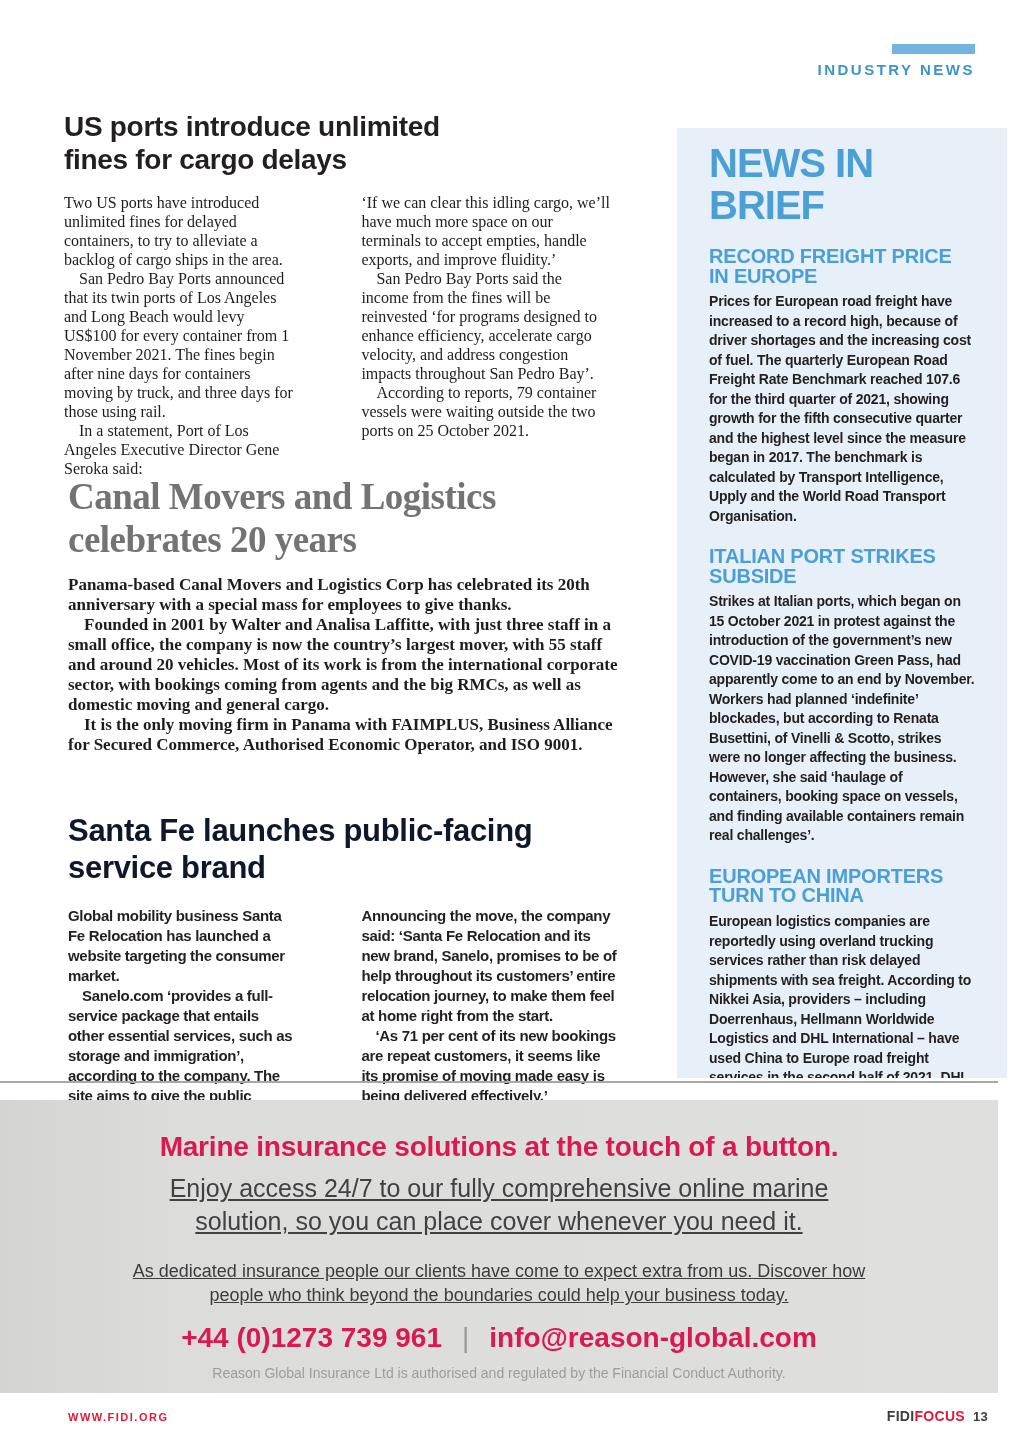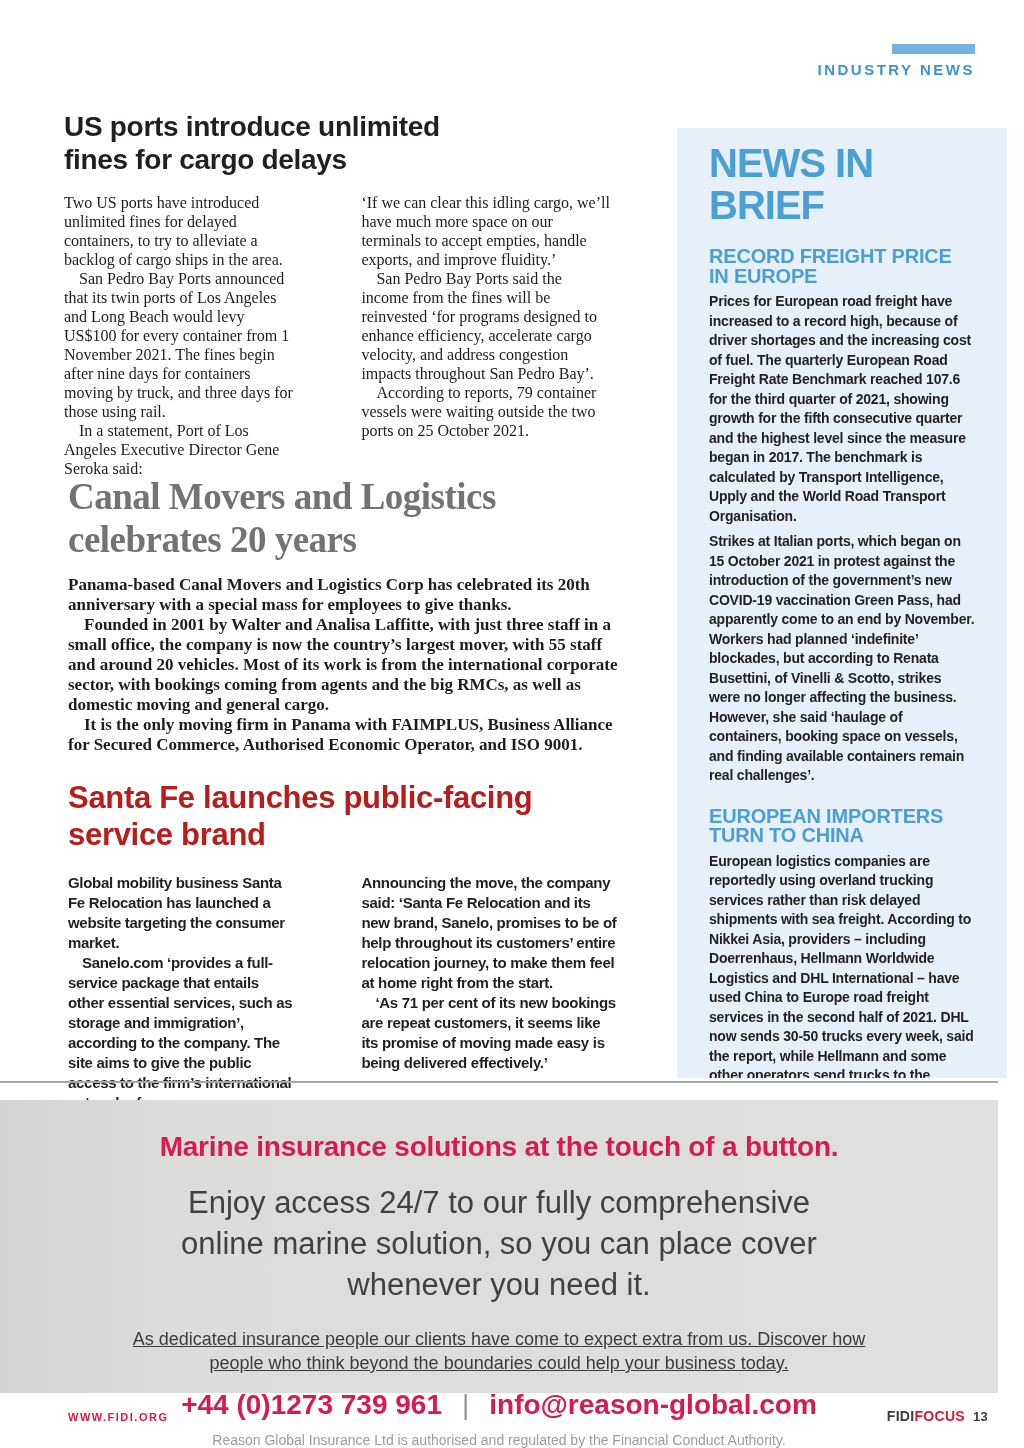--- a/index.html
+++ b/index.html
@@ -18,21 +18,21 @@
 
   
   .headline-sans {
     font-family:"Liberation Sans", sans-serif; font-weight:700;
     font-size:28px; line-height:1.18; letter-spacing:-0.3px; color:#231f20;
   }
   .headline-serif {
     font-family:"Liberation Serif", serif; font-weight:700;
     font-size:37px; line-height:1.16; letter-spacing:-0.5px; color:#737373;
   }
-  .headline-blue { color:#b91c1c; }
+  .headline-blue { color:#0f172a;margin-top:33px; }
 
   
   .article-us { position:absolute; left:64px; top:110px; width:548px; }
   .article-us .headline-sans { width:430px; }
   .article-us .cols { display:flex; gap:67px; margin-top:17px; }
   .article-us .col-a { width:240px; }
   .article-us .col-b { width:261px; }
   .serif-body p {
     font-family:"Liberation Serif", serif; font-size:16px; line-height:19px; color:#1d1d1b;
   }
@@ -77,22 +77,22 @@
 
   
   .rule { position:absolute; left:0; top:1081px; width:998px; height:2px; background:#a7a7a7; }
   .advert {
     position:absolute; left:0; top:1100px; width:998px; height:293px;
     background:linear-gradient(90deg,#d4d5d3 0%,#dcddDB 18%,#dfe0de 100%);
     text-align:center; padding-top:31px;
   }
   .ad-headline { font-size:28px; font-weight:700; letter-spacing:-0.2px; color:#d81a50; }
   .ad-subhead {
-    margin:20px auto 0; max-width:700px; font-size:31px; font-weight:400;
-    line-height:1.32; color:#414042;
+    margin:9px auto 0; max-width:700px; font-size:25px; font-weight:400;
+    line-height:1.32; color:#414042;text-decoration:underline;
   }
   .ad-body {
     margin:21px auto 0; max-width:790px; font-size:18px; line-height:1.35; color:#3c3c3d;text-decoration:underline;
   }
   .ad-contact { margin-top:14px; font-size:28px; font-weight:700; color:#d81a50; }
   .ad-pipe { display:inline-block; margin:0 20px; font-weight:400; color:#96979a; }
   .ad-disclaimer { margin-top:11px; font-size:14px; color:#9b9c9e; }
 
   
   .footer {
@@ -153,20 +153,21 @@
 
   <aside class="sidebar">
     <h2 class="nib-title">NEWS IN BRIEF</h2>
 
     <div>
       <h3 class="nib-heading">RECORD FREIGHT PRICE IN EUROPE</h3>
       <p class="nib-body">Prices for European road freight have increased to a record high, because of driver shortages and the increasing cost of fuel. The quarterly European Road Freight Rate Benchmark reached 107.6 for the third quarter of 2021, showing growth for the fifth consecutive quarter and the highest level since the measure began in 2017. The benchmark is calculated by Transport Intelligence, Upply and the World Road Transport Organisation.</p>
     </div>
 
     <div>
+      <h3 class="nib-heading">ITALIAN PORT STRIKES SUBSIDE</h3>
       <p class="nib-body">Strikes at Italian ports, which began on 15 October 2021 in protest against the introduction of the government’s new COVID-19 vaccination Green Pass, had apparently come to an end by November. Workers had planned ‘indefinite’ blockades, but according to Renata Busettini, of Vinelli &amp; Scotto, strikes were no longer affecting the business. However, she said ‘haulage of containers, booking space on vessels, and finding available containers remain real challenges’.</p>
     </div>
 
     <div>
       <h3 class="nib-heading">EUROPEAN IMPORTERS TURN TO CHINA</h3>
       <p class="nib-body">European logistics companies are reportedly using overland trucking services rather than risk delayed shipments with sea freight. According to Nikkei Asia, providers – including Doerrenhaus, Hellmann Worldwide Logistics and DHL International – have used China to Europe road freight services in the second half of 2021. DHL now sends 30-50 trucks every week, said the report, while Hellmann and some other operators send trucks to the Russian border and switch to Russian-operated vehicles to bring goods to Europe.</p>
     </div>
   </aside>
 
   <div class="rule"></div>

